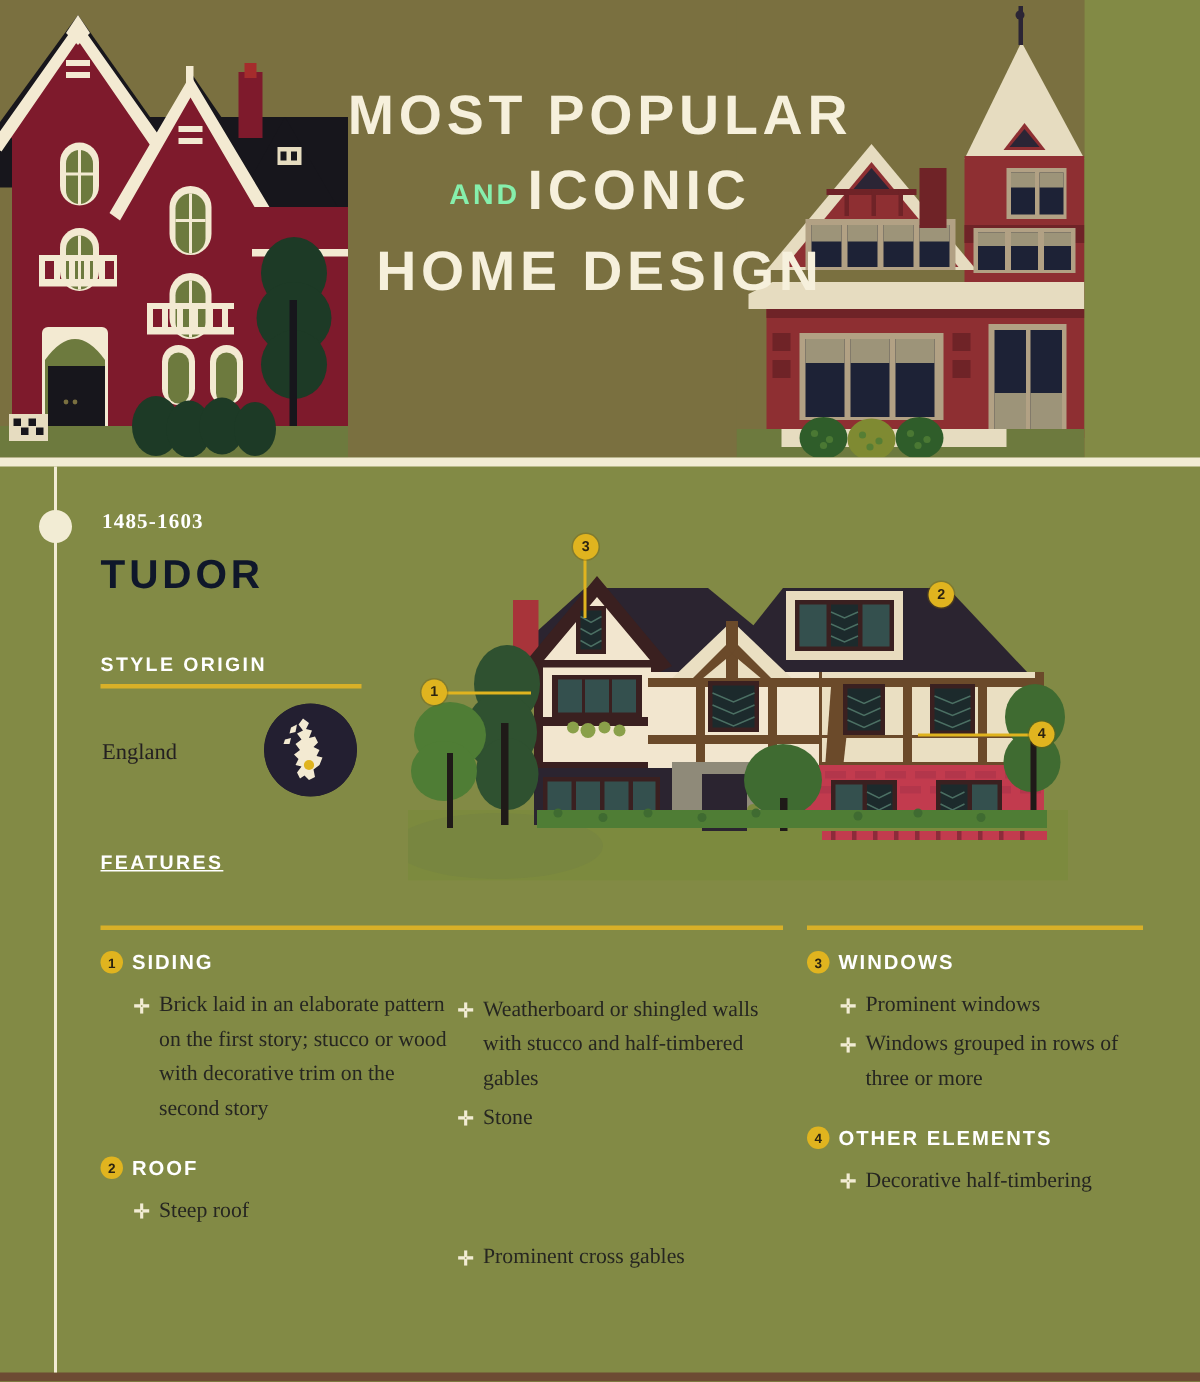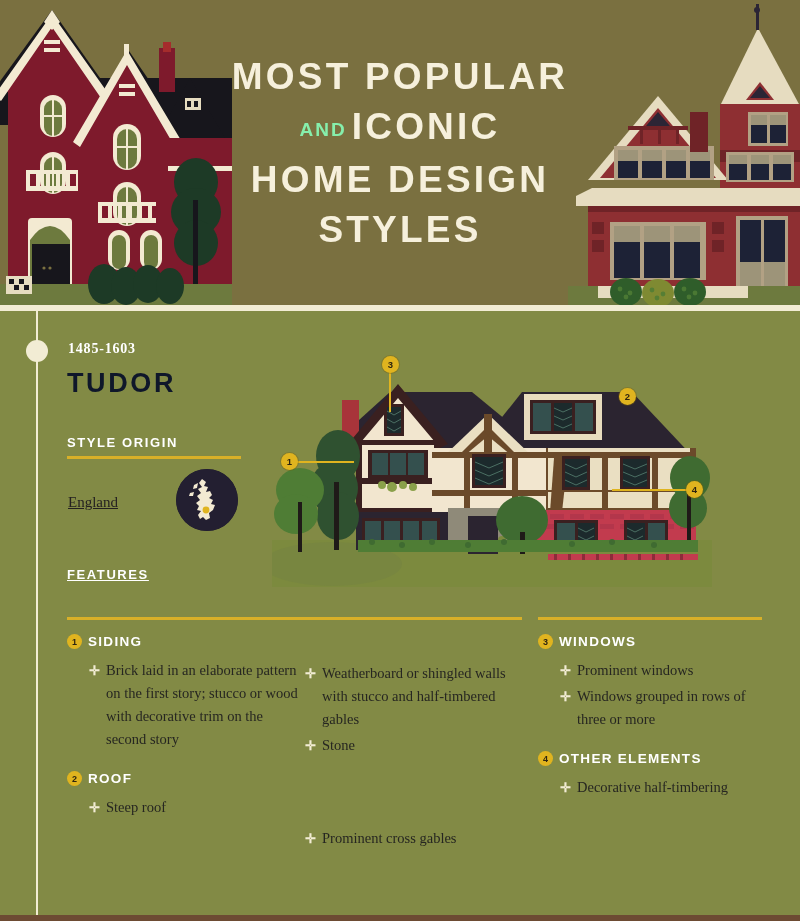--- a/index.html
+++ b/index.html
@@ -7,21 +7,21 @@
     width:800px; height:921px;
     font-family:"Liberation Sans", sans-serif;
     background:#828a45;
     overflow:hidden;
     position:relative;
   }
   .page { width:800px; height:921px; position:relative; overflow:hidden; }
 
   
   .header {
-    position:absolute; left:0; top:0; width:800px; height:305px;
+    position:absolute; left:0; top:0; width:723px; height:305px;
     background:#7a7040; overflow:hidden;
   }
   .header-divider {
     position:absolute; left:0; top:305px; width:800px; height:6px;
     background:#f2ecd4; z-index:6;
   }
   .title-block {
     position:absolute; left:0; top:52px; width:800px;
     text-align:center; z-index:5;
   }
@@ -70,21 +70,20 @@
     font-weight:bold; letter-spacing:1.6px;
   }
   .gold-rule { position:absolute; height:3px; background:#d8b028; }
 
   .origin-head { left:67px; top:435px; }
   .origin-rule { left:67px; top:456px; width:174px; }
   .origin-text {
     position:absolute; left:68px; top:494px;
     color:#242021; font-size:15px;
     font-family:"Liberation Serif", serif;
-    text-decoration:underline;
   }
   .origin-badge {
     position:absolute; left:176px; top:469px;
     width:62px; height:62px; border-radius:50%;
     background:#231f31;
   }
 
   .features-head { left:67px; top:567px;text-decoration:underline; }
   .feat-rule-a { left:67px; top:617px; width:455px; }
   .feat-rule-b { left:538px; top:617px; width:224px; }
@@ -336,21 +335,20 @@
         <circle cx="116" cy="289" r="2.4"></circle>
           <circle cx="127" cy="293" r="2.4"></circle>
           <circle cx="121" cy="297" r="2.4"></circle>
       </g>
     </svg>
 
     <div class="title-block">
       <div class="title-line">MOST POPULAR</div>
       <div class="title-line"><span class="title-and">AND</span><span>ICONIC</span></div>
       <div class="title-line">HOME DESIGN</div>
-      <div class="title-line">STYLES</div>
     </div>
   </div>
   <div class="header-divider"></div>
 
   <div class="body-area"></div>
   <div class="timeline-line"></div>
   <div class="timeline-dot"></div>
 
   <div class="era-date">1485-1603</div>
   <div class="style-name">TUDOR</div>

